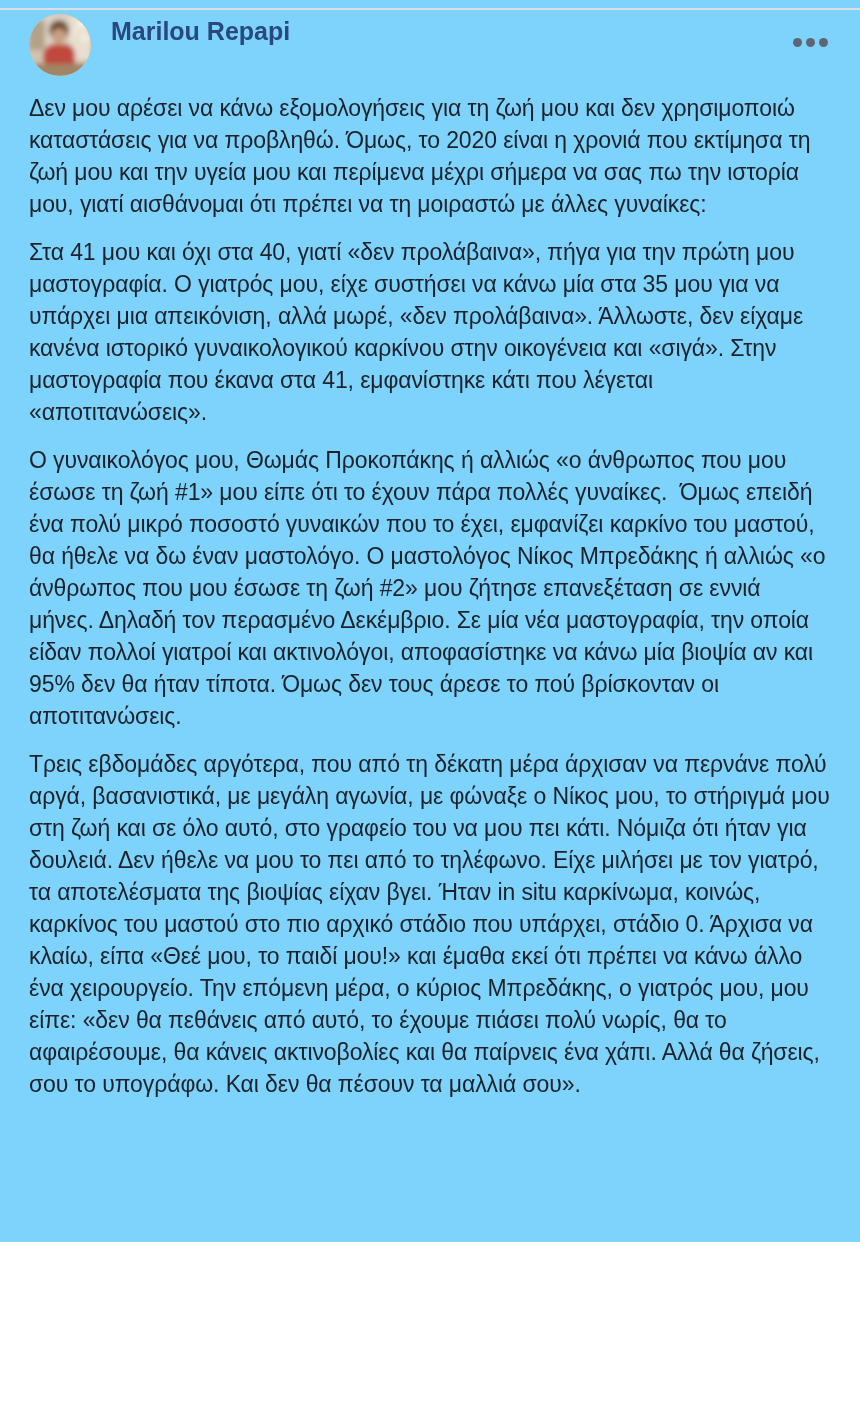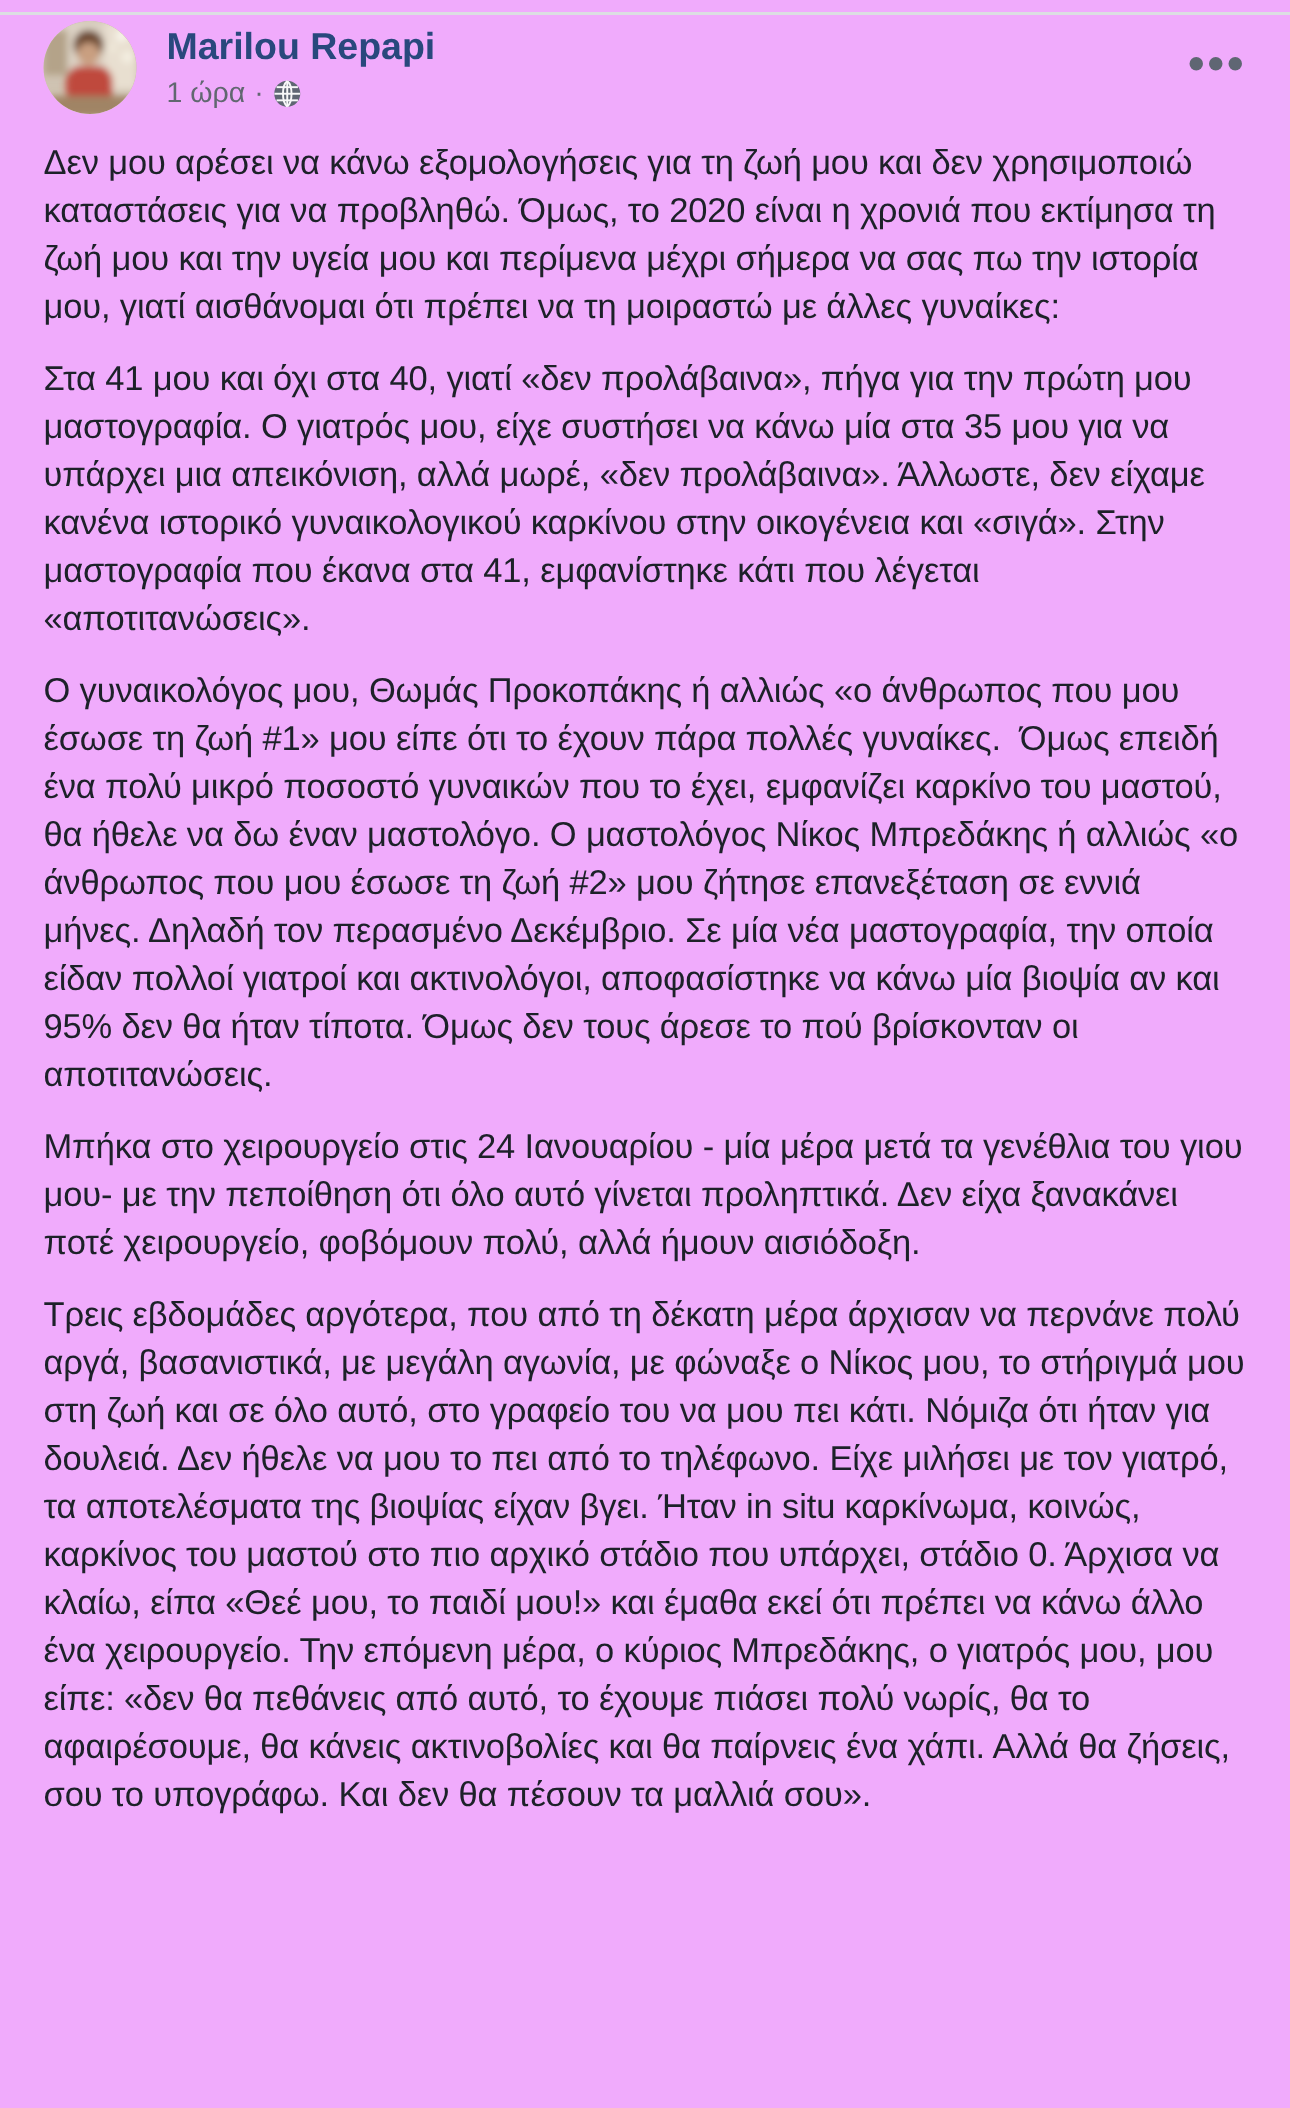--- a/index.html
+++ b/index.html
@@ -4,22 +4,22 @@
 <style>
   * { margin: 0; padding: 0; box-sizing: border-box; }
   html, body {
     width: 860px; height: 1405px;
     background: #ffffff;
     font-family: "Liberation Sans", "DejaVu Sans", sans-serif;
     overflow: hidden;
   }
   .post {
     position: relative;
-    width: 860px; height: 1405px;
-    background: #f0abfc;
+    width: 860px; height: 1242px;
+    background: #7dd3fc;
   }
   .top-divider {
     position: absolute;
     top: 8px; left: 0;
     width: 100%; height: 2px;
     background: #dcdee2;
   }
   .post-header {
     position: absolute;
     top: 14px; left: 29px; right: 24px;
@@ -124,48 +124,30 @@
             <circle cx="30" cy="22" r="7.5" fill="#c99f80"></circle>
             <rect x="15" y="30" width="31" height="26" rx="10" fill="#bf4a3c"></rect>
             <rect x="4" y="50" width="56" height="14" fill="#a08465"></rect>
           </g>
         </g>
       </svg>
     </div>
 
     <div class="header-text">
       <a class="author-name">Marilou Repapi</a>
-      <div class="meta-row">
-        <span class="meta-time">1 ώρα</span>
-        <span class="meta-sep">·</span>
-        <span class="globe-icon">
-          <svg width="19" height="19" viewBox="0 0 16 16">
-            <circle cx="8" cy="8" r="7.3" fill="#5f6673"></circle>
-            <g stroke="#ffffff" stroke-width="1.1" fill="none" opacity="0.95">
-              <path d="M0.8 8 H15.2"></path>
-              <path d="M8 0.8 V15.2"></path>
-              <path d="M8 0.8 C11.2 3.4 11.2 12.6 8 15.2"></path>
-              <path d="M8 0.8 C4.8 3.4 4.8 12.6 8 15.2"></path>
-              <path d="M2 4.3 H14"></path>
-              <path d="M2 11.7 H14"></path>
-            </g>
-          </svg>
-        </span>
-      </div>
     </div>
 
     <div class="more-button">
       <span class="dot"></span>
       <span class="dot"></span>
       <span class="dot"></span>
     </div>
 
   </header>
 
   <div class="post-body">
     <p>Δεν μου αρέσει να κάνω εξομολογήσεις για τη ζωή μου και δεν χρησιμοποιώ καταστάσεις για να προβληθώ. Όμως, το 2020 είναι η χρονιά που εκτίμησα τη ζωή μου και την υγεία μου και περίμενα μέχρι σήμερα να σας πω την ιστορία μου, γιατί αισθάνομαι ότι πρέπει να τη μοιραστώ με άλλες γυναίκες:</p>
     <p>Στα 41 μου και όχι στα 40, γιατί «δεν προλάβαινα», πήγα για την πρώτη μου μαστογραφία. Ο γιατρός μου, είχε συστήσει να κάνω μία στα 35 μου για να υπάρχει μια απεικόνιση, αλλά μωρέ, «δεν προλάβαινα». Άλλωστε, δεν είχαμε κανένα ιστορικό γυναικολογικού καρκίνου στην οικογένεια και «σιγά». Στην μαστογραφία που έκανα στα 41, εμφανίστηκε κάτι που λέγεται «αποτιτανώσεις».</p>
     <p>Ο γυναικολόγος μου, Θωμάς Προκοπάκης ή αλλιώς «ο άνθρωπος που μου έσωσε τη ζωή #1» μου είπε ότι το έχουν πάρα πολλές γυναίκες.  Όμως επειδή ένα πολύ μικρό ποσοστό γυναικών που το έχει, εμφανίζει καρκίνο του μαστού, θα ήθελε να δω έναν μαστολόγο. Ο μαστολόγος Νίκος Μπρεδάκης ή αλλιώς «ο άνθρωπος που μου έσωσε τη ζωή #2» μου ζήτησε επανεξέταση σε εννιά μήνες. Δηλαδή τον περασμένο Δεκέμβριο. Σε μία νέα μαστογραφία, την οποία είδαν πολλοί γιατροί και ακτινολόγοι, αποφασίστηκε να κάνω μία βιοψία αν και 95% δεν θα ήταν τίποτα. Όμως δεν τους άρεσε το πού βρίσκονταν οι αποτιτανώσεις.</p>
-    <p>Μπήκα στο χειρουργείο στις 24 Ιανουαρίου - μία μέρα μετά τα γενέθλια του γιου μου- με την πεποίθηση ότι όλο αυτό γίνεται προληπτικά. Δεν είχα ξανακάνει ποτέ χειρουργείο, φοβόμουν πολύ, αλλά ήμουν αισιόδοξη.</p>
     <p>Τρεις εβδομάδες αργότερα, που από τη δέκατη μέρα άρχισαν να περνάνε πολύ αργά, βασανιστικά, με μεγάλη αγωνία, με φώναξε ο Νίκος μου, το στήριγμά μου στη ζωή και σε όλο αυτό, στο γραφείο του να μου πει κάτι. Νόμιζα ότι ήταν για δουλειά. Δεν ήθελε να μου το πει από το τηλέφωνο. Είχε μιλήσει με τον γιατρό, τα αποτελέσματα της βιοψίας είχαν βγει. Ήταν in situ καρκίνωμα, κοινώς, καρκίνος του μαστού στο πιο αρχικό στάδιο που υπάρχει, στάδιο 0. Άρχισα να κλαίω, είπα «Θεέ μου, το παιδί μου!» και έμαθα εκεί ότι πρέπει να κάνω άλλο ένα χειρουργείο. Την επόμενη μέρα, ο κύριος Μπρεδάκης, ο γιατρός μου, μου είπε: «δεν θα πεθάνεις από αυτό, το έχουμε πιάσει πολύ νωρίς, θα το αφαιρέσουμε, θα κάνεις ακτινοβολίες και θα παίρνεις ένα χάπι. Αλλά θα ζήσεις, σου το υπογράφω. Και δεν θα πέσουν τα μαλλιά σου».</p>
   </div>
 
 </div>
 
 </body></html>

